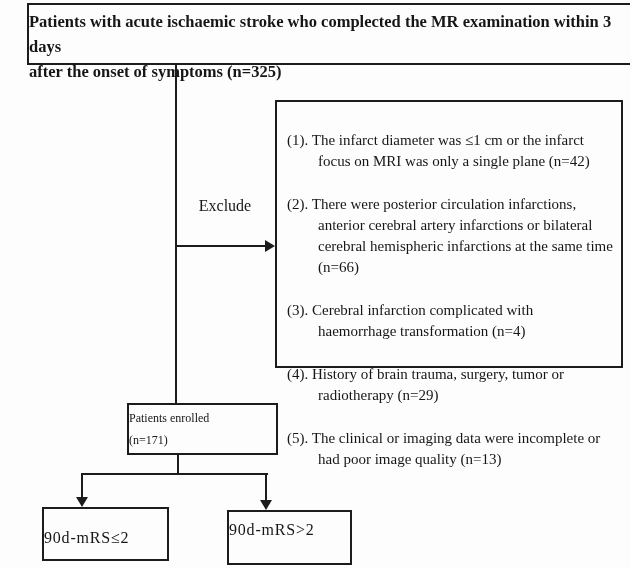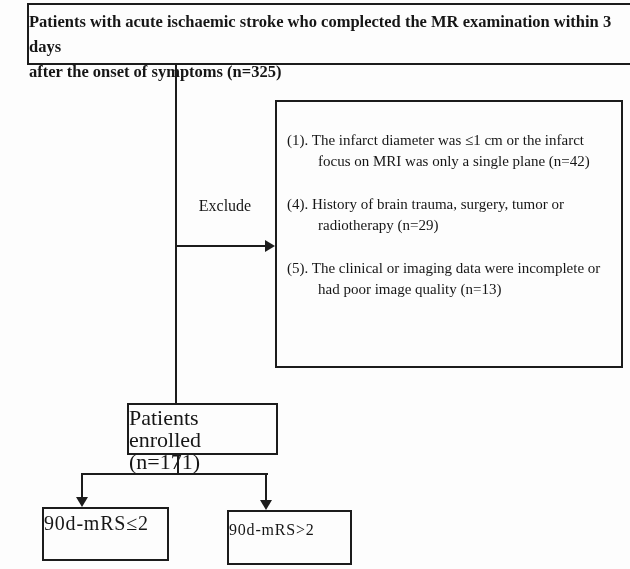--- a/index.html
+++ b/index.html
@@ -75,21 +75,21 @@
   }
   .exclusion-item {
     padding-left: 31px;
     text-indent: -31px;
     margin-top: 22px;
   }
   
   #enrolled-box {
     left: 103px; top: 403px;
     width: 151px; height: 52px;
-    font-size: 22px;
+    font-size: 12px;
     line-height: 22px;
     padding-top: 2px;
   }
   
   #vline-2 {
     position: absolute;
     left: 177px; top: 455px;
     width: 2px; height: 19px;
     background: #1c1c1c;
   }
@@ -127,23 +127,23 @@
     left: 260px; top: 500px;
     width: 0; height: 0;
     border-left: 6px solid transparent;
     border-right: 6px solid transparent;
     border-top: 10px solid #1c1c1c;
   }
   
   #outcome-good-box {
     left: 18px; top: 507px;
     width: 127px; height: 54px;
-    font-size: 20px;
+    font-size: 16px;
     line-height: 23px;
-    padding-top: 3px;
+    padding-top: 17px;
     letter-spacing: 0.8px;
   }
   #outcome-poor-box {
     left: 203px; top: 510px;
     width: 125px; height: 55px;
     font-size: 16px;
     line-height: 23px;
     padding-top: 6px;
     letter-spacing: 0.8px;
   }
@@ -160,20 +160,22 @@
 
   <div id="vline-main"></div>
 
   <div id="exclude-label">Exclude</div>
 
   <div id="harrow-line"></div>
   <div id="harrow-head"></div>
 
   <div id="exclusion-box" class="box">
     <div class="exclusion-item">(1). The infarct diameter was ≤1 cm or the infarct focus on MRI was only a single plane (n=42)</div>
+    <div class="exclusion-item">(2). There were posterior circulation infarctions, anterior cerebral artery infarctions or bilateral cerebral hemispheric infarctions at the same time (n=66)</div>
+    <div class="exclusion-item">(3). Cerebral infarction complicated with haemorrhage transformation (n=4)</div>
     <div class="exclusion-item">(4). History of brain trauma, surgery, tumor or radiotherapy (n=29)</div>
     <div class="exclusion-item">(5). The clinical or imaging data were incomplete or had poor image quality (n=13)</div>
   </div>
 
   <div id="enrolled-box" class="box center-text">
     <div>Patients enrolled</div>
     <div>(n=171)</div>
   </div>
 
   <div id="vline-2"></div>

